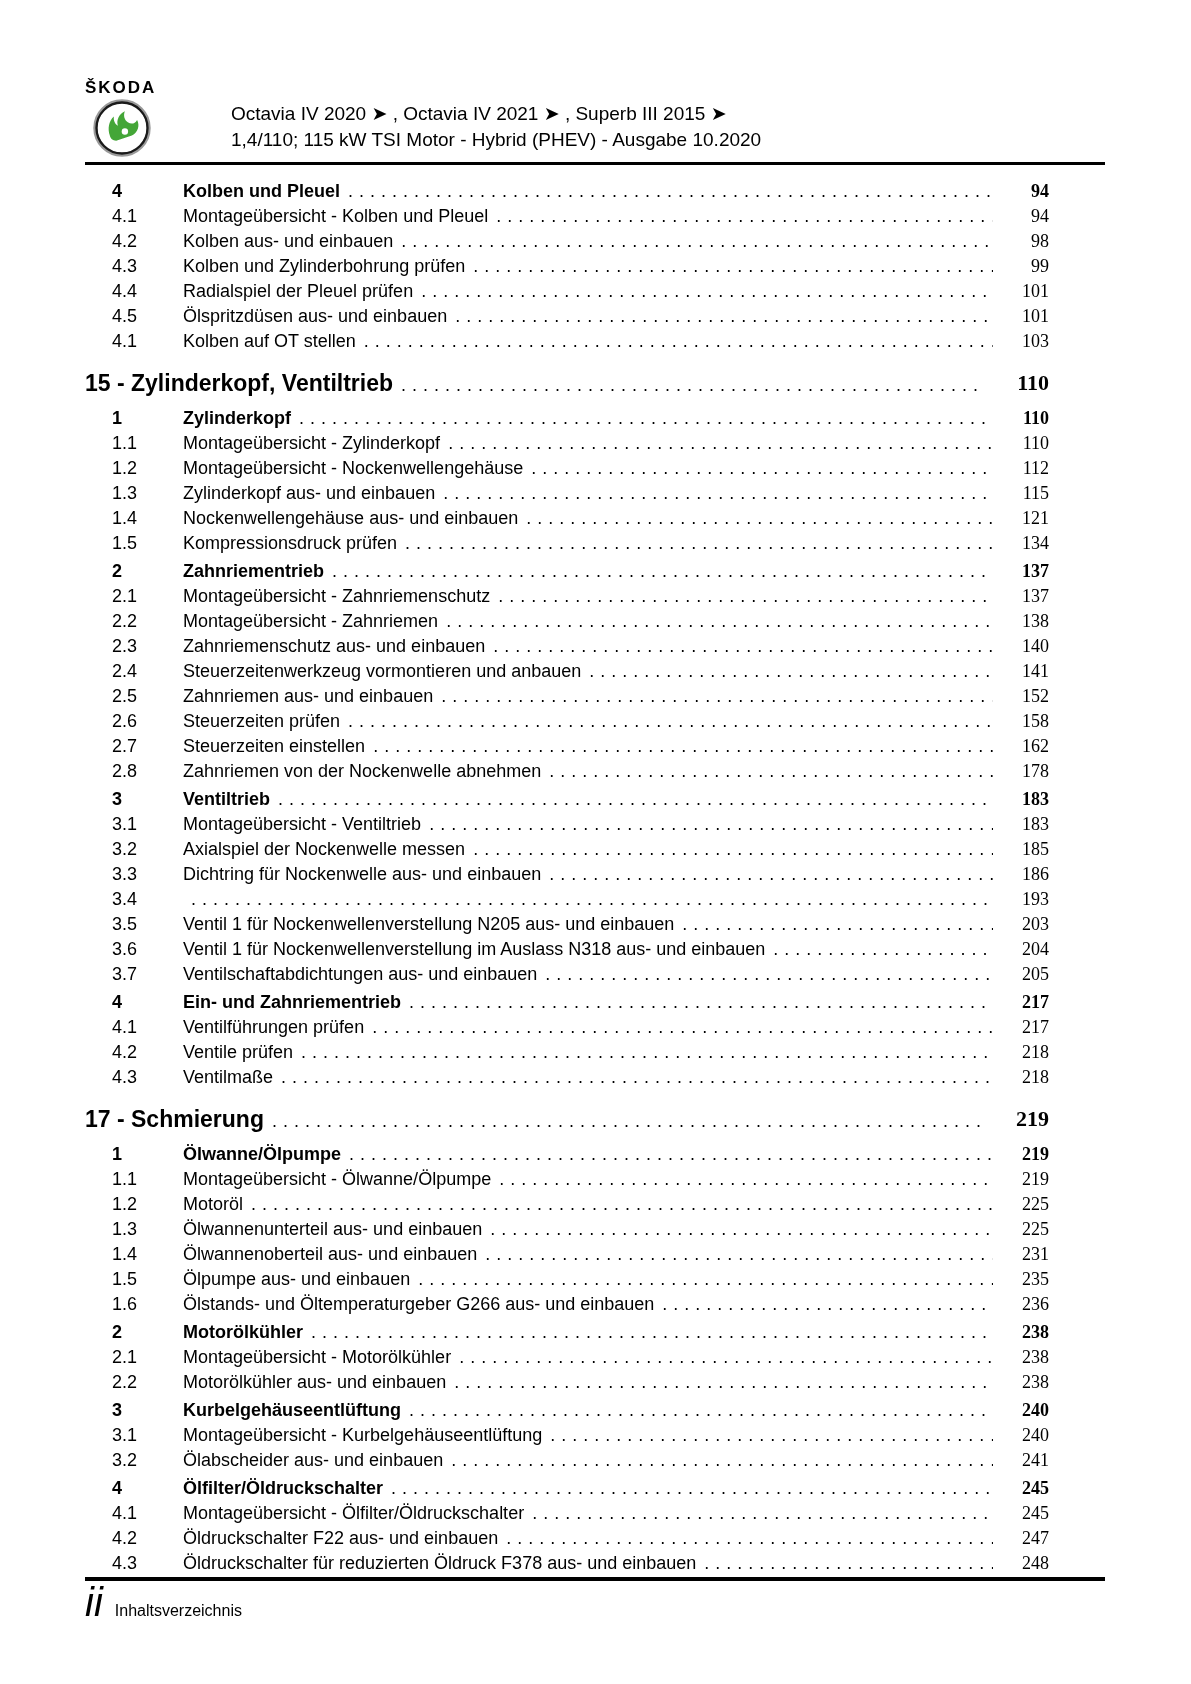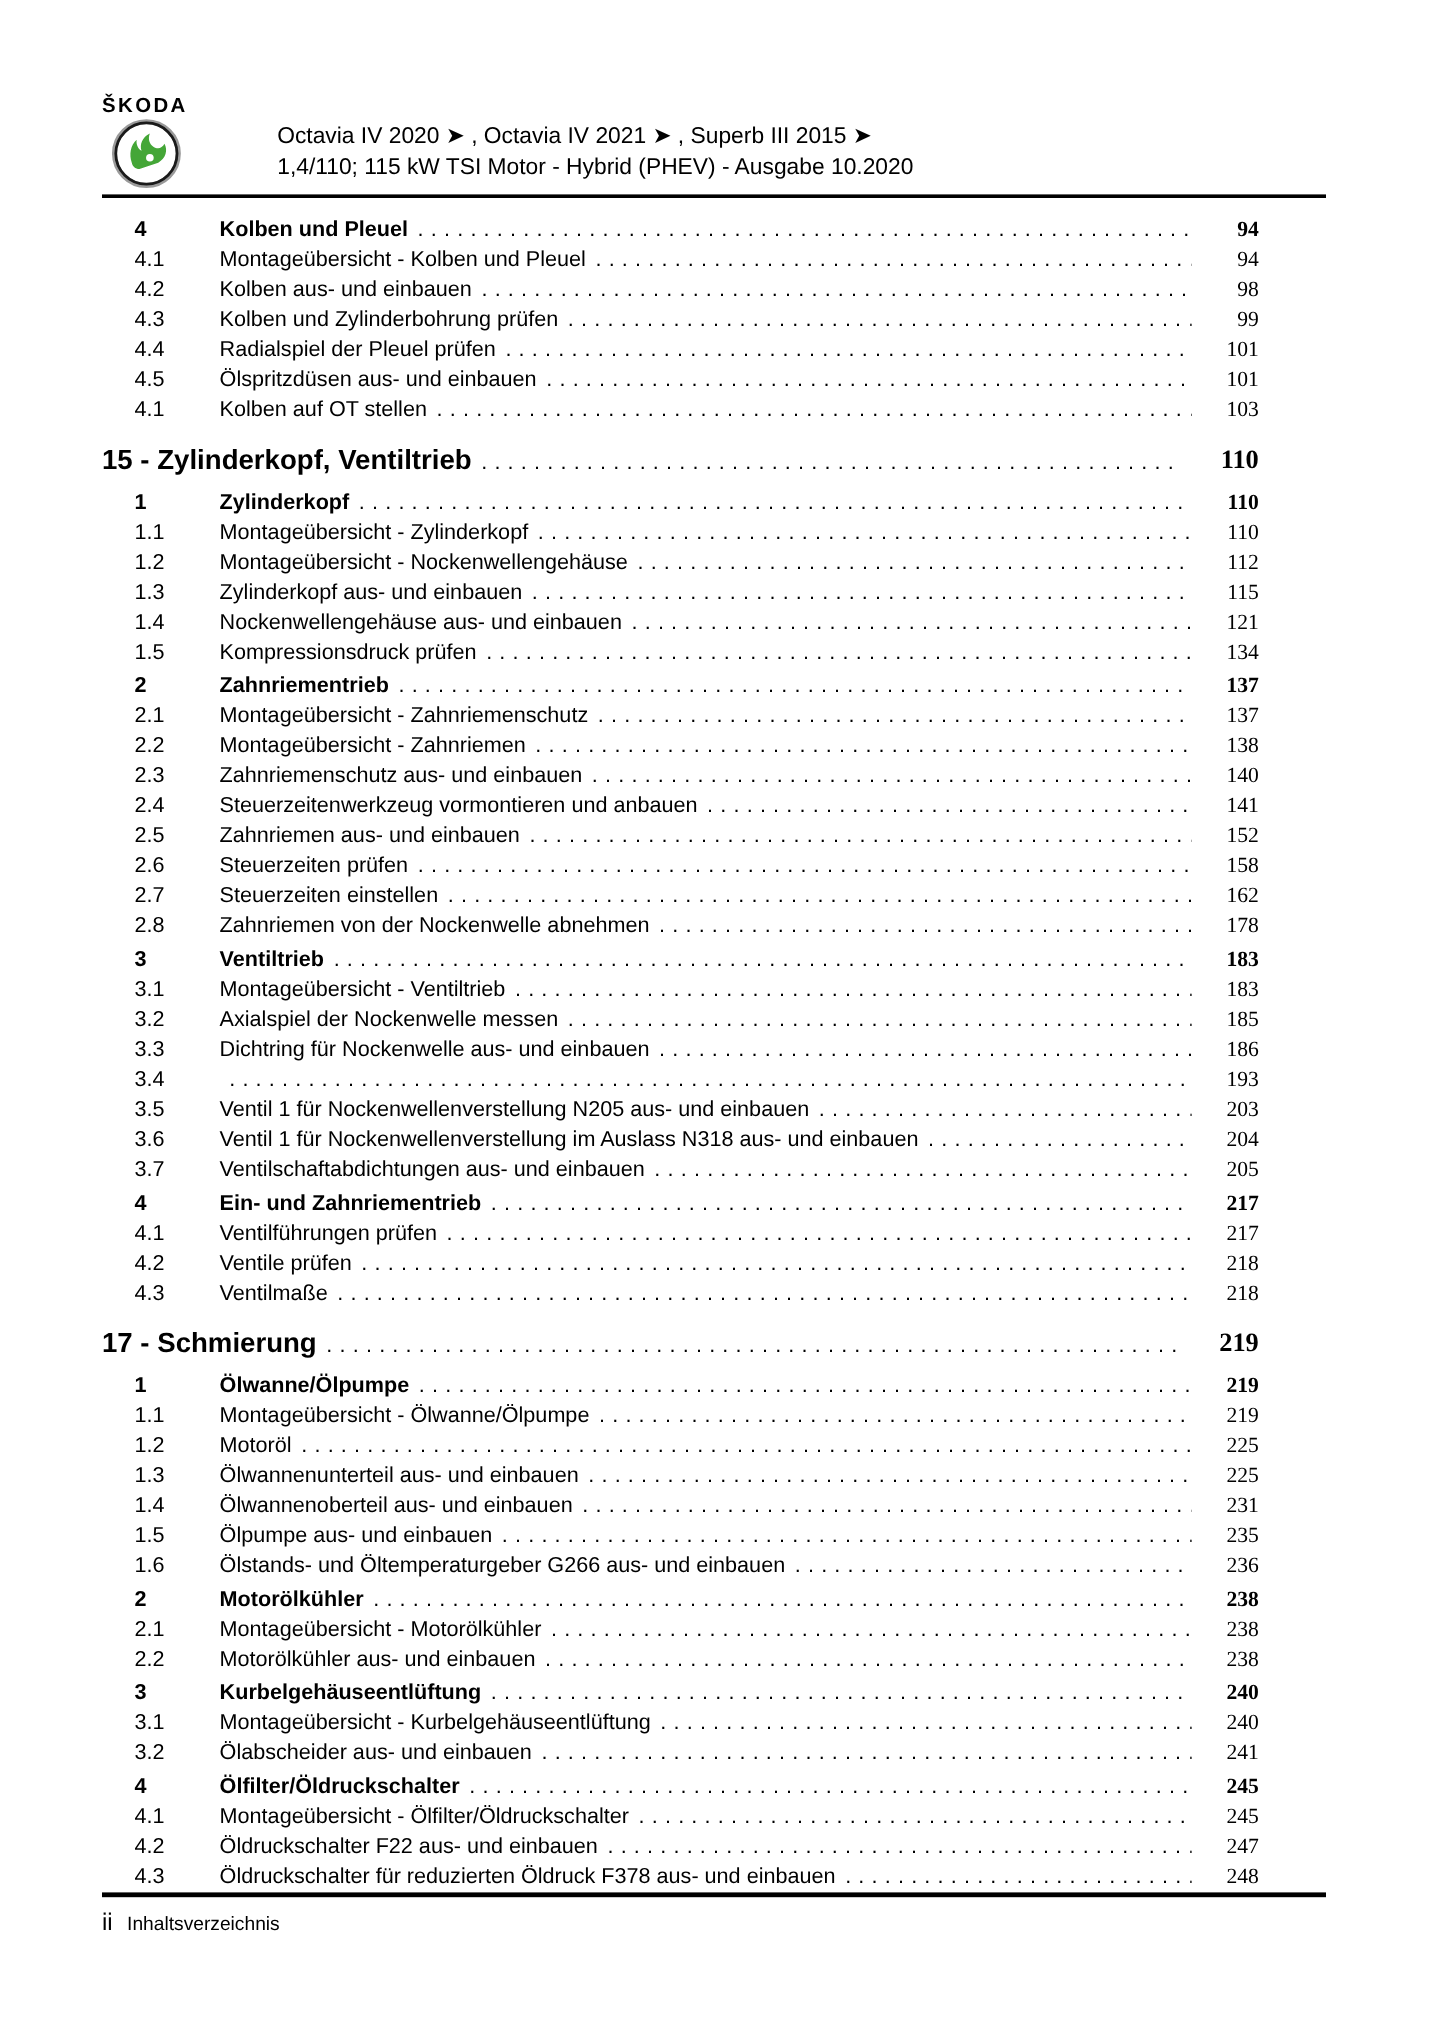--- a/index.html
+++ b/index.html
@@ -32,21 +32,21 @@
   }
   .page-num { flex: 0 0 48px; text-align: right; white-space: nowrap; font-family: Liberation Serif, serif; }
 
   .chapter { display: flex; align-items: flex-start; font-weight: bold; font-size: 23px; line-height: 30px; margin-top: 14px; margin-bottom: 6px; }
   .chapter .page-num { font-size: 22px; flex-basis: 56px; }
 
   
   .footer { position: absolute; left: 85px; top: 1577px; width: 1020px; }
   .footer-line { border-top: 4px solid #000; }
   .footer-content { display: flex; align-items: baseline; margin-top: 4px; }
-  .page-label { font-size: 20px; line-height: 34px; }
+  .page-label { font-size: 40px; line-height: 34px; font-style: italic; }
   .footer-text { font-size: 16px; margin-left: 12px; }
 </style>
 </head>
 <body>
 
 <div class="page">
 
   <div class="header">
     <div class="logo">
       <div class="brand">ŠKODA</div>

